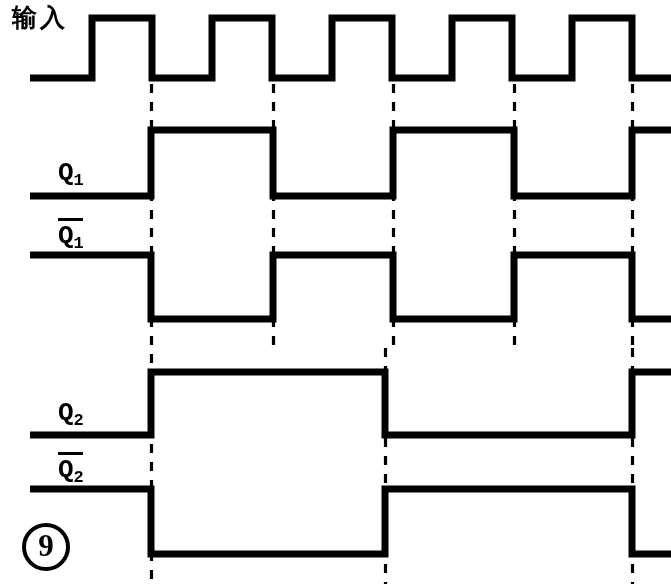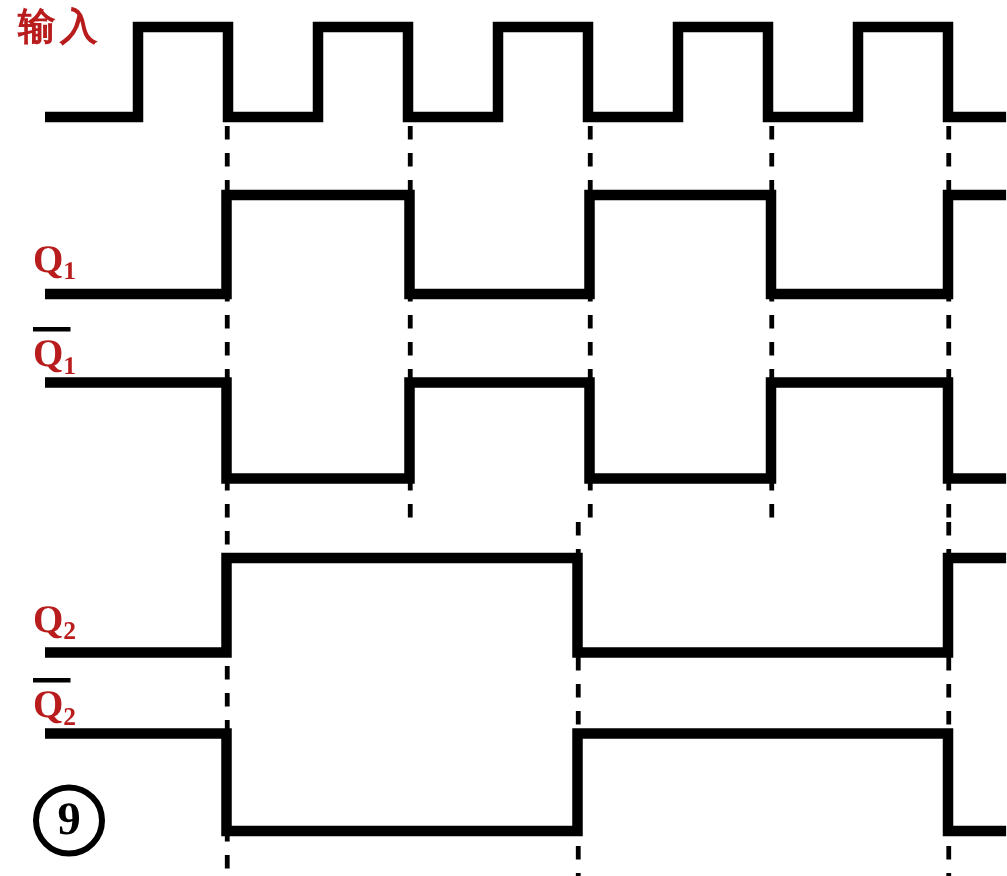--- a/index.html
+++ b/index.html
@@ -35,40 +35,41 @@
   }
   .guide-line {
     fill: none;
     stroke: #000000;
     stroke-width: 3.2;
     stroke-dasharray: 9 9;
     stroke-linecap: butt;
   }
   .axis-label {
     position: absolute;
-    color: #b91c1c;
+    color: #000000;
     font-family: "Liberation Serif", serif;
     line-height: 1.0;
     white-space: nowrap;
     user-select: none;
   }
   .cjk-label {
     font-family: "DejaVu Sans", sans-serif;
     font-weight: 700;
     font-size: 25px;
     letter-spacing: 3px;
     line-height: 1.12;
   }
   .cjk-label .cjk-row {
     display: block;
   }
   .sig-label {
     font-size: 26px;
     font-weight: 700;
-    font-family: Liberation Serif, serif;
+    font-family: Liberation Mono, monospace;
+    margin-left: 36px;
   }
   .sig-label .sig-base {
     position: relative;
   }
   .sig-label .sig-sub {
     font-size: 17px;
     vertical-align: -5px;
     font-weight: 700;
   }
   .sig-label.overbar .sig-bar {

